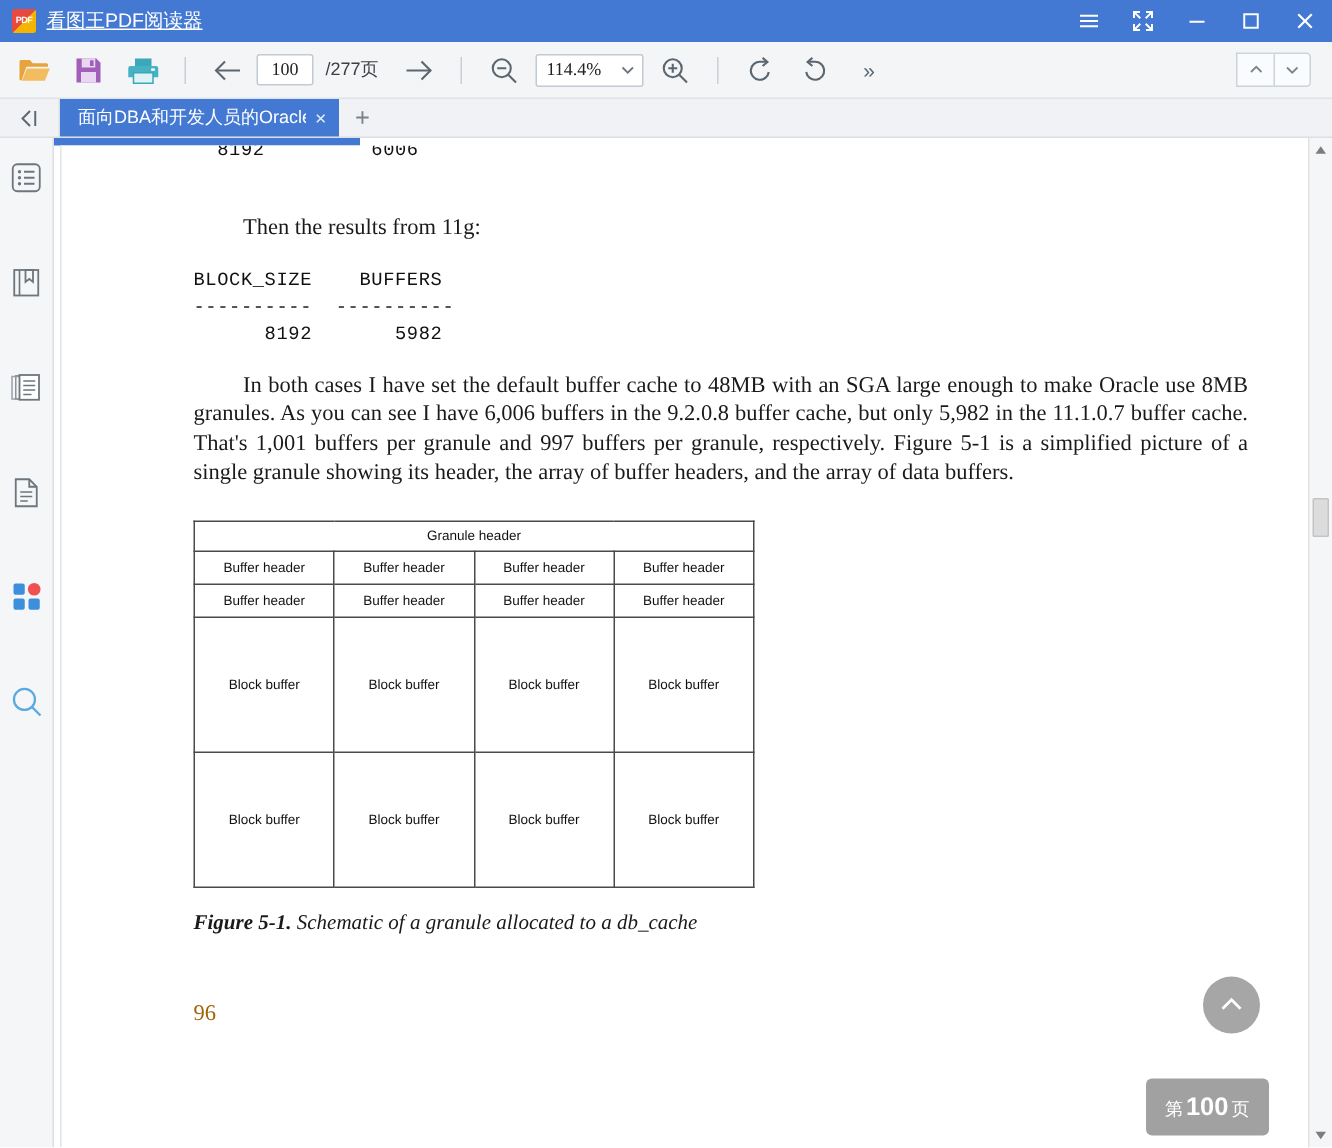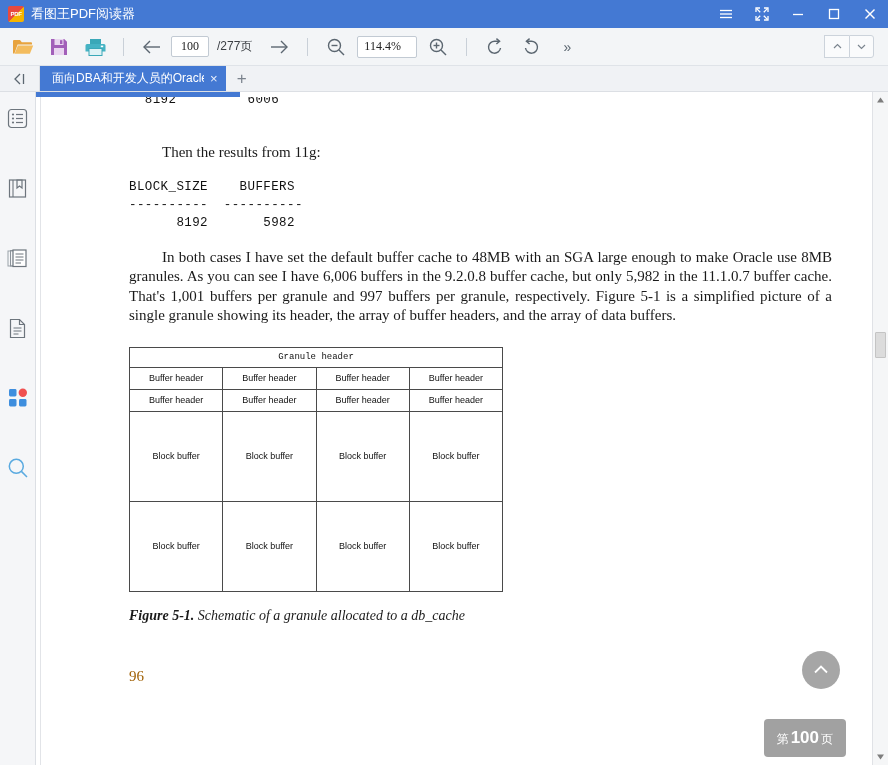--- a/index.html
+++ b/index.html
@@ -32,20 +32,21 @@
     position: absolute; inset: 0;
     font-size: 6px; font-weight: bold; color: #fff;
     display: flex; align-items: center; justify-content: center;
     letter-spacing: -0.3px;
   }
   .app-title {
     color: #ffffff;
     font-size: 13px;
     margin-left: 7px;
     white-space: nowrap;
+    text-decoration: underline;
   }
   .win-ctrls {
     position: absolute; right: 0; top: 0; height: 28px;
     display: flex; align-items: center;
   }
   .win-btn {
     width: 36px; height: 28px;
     display: flex; align-items: center; justify-content: center;
     cursor: pointer;
   }
@@ -79,21 +80,21 @@
     font-family: "Liberation Serif", serif;
     color: #222;
     outline: none;
   }
   .page-total {
     font-size: 12px; color: #3b3f44; margin-left: 6px;
     font-family: "Liberation Sans", sans-serif;
     white-space: nowrap;
   }
   .zoom-box {
-    width: 60px; height: 22px;
+    width: 72px; height: 22px;
     border: 1px solid #c2cad3;
     border-radius: 2px;
     background: #fff;
     display: flex; align-items: center;
     padding: 0 4px 0 6px;
     margin: 0 2px;
     cursor: pointer;
     gap: 12px;
   }
   .zoom-val {
@@ -262,21 +263,21 @@
     margin-top: 22px;
     font-family: "Liberation Sans", sans-serif;
     font-size: 9px;
     color: #111;
   }
   .fig td {
     border: 1px solid #4a4a4a;
     text-align: center;
     vertical-align: middle;
   }
-  .fig td.granule { height: 20px; font-size: 9px; font-family: Liberation Mono, monospace; }
+  .fig td.granule { height: 20px; font-size: 9px; }
   .fig td.bufhdr  { height: 22px; }
   .fig td.blkbuf  { height: 90px; }
 
   .figcap {
     margin-top: 16px;
     font-family: "Liberation Serif", serif;
     font-size: 14px;
     font-style: italic;
   }
   .figcap b { font-weight: bold; font-style: italic; }

